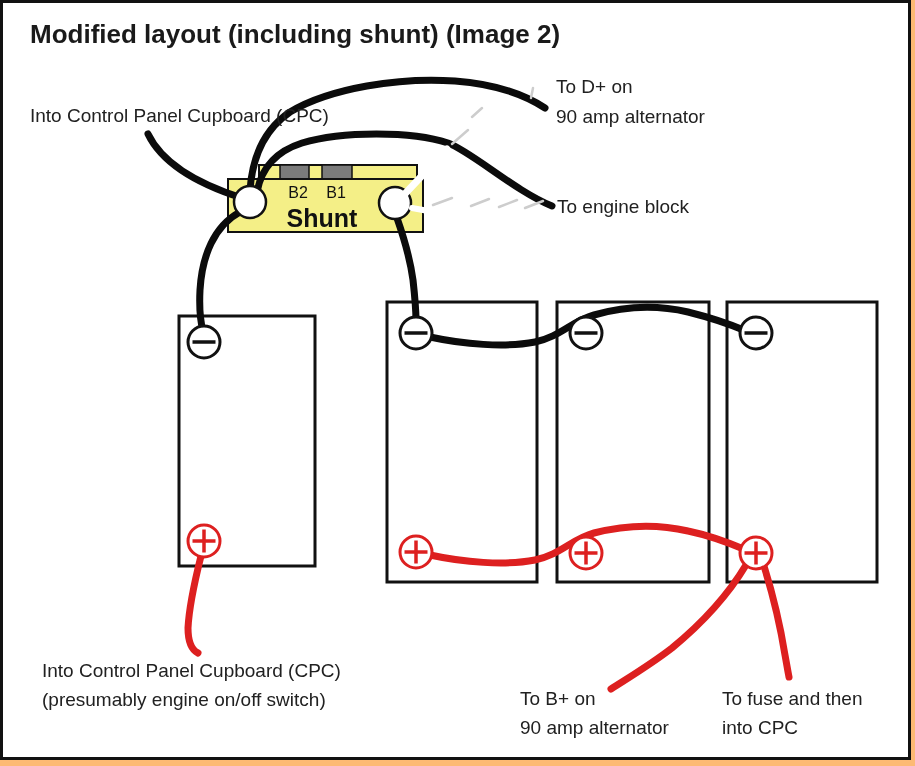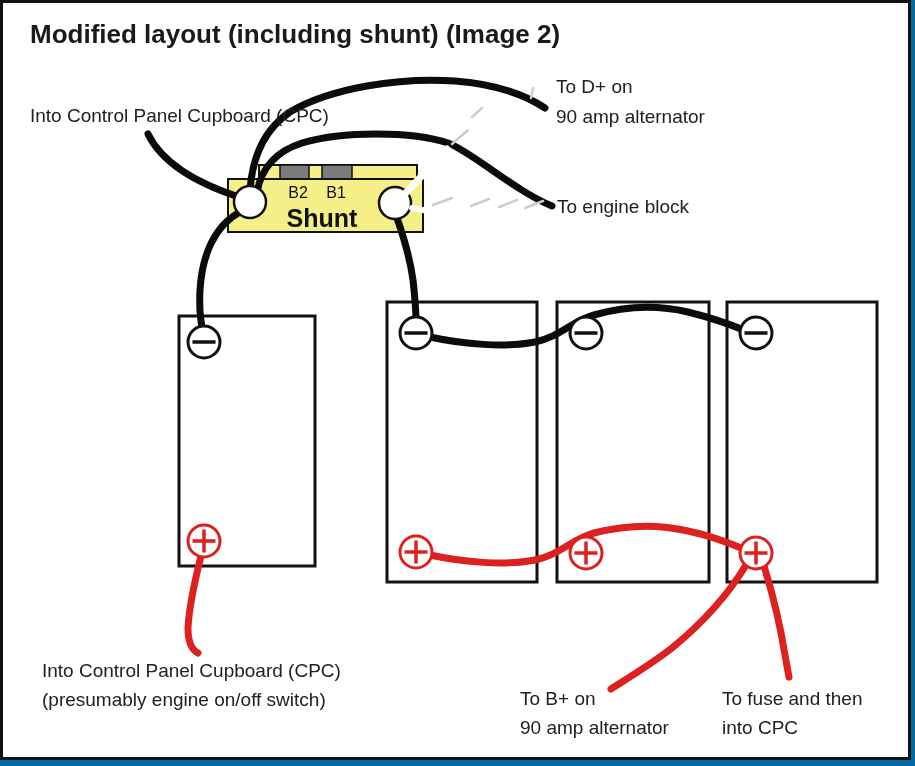--- a/index.html
+++ b/index.html
@@ -1,16 +1,16 @@
 <!DOCTYPE html>
 <html><head>
 <meta charset="utf-8">
 <style>
   html, body { margin: 0; padding: 0; background: #ffffff; }
-  .canvas { width: 915px; height: 766px; position: relative; background: #0369a1; }
+  .canvas { width: 915px; height: 766px; position: relative; background: #fdba74; }
   svg { display: block; }
   text { font-family: "Liberation Sans", sans-serif; fill: #212121; }
   .title { font-size: 26px; font-weight: bold; fill: #1a1a1a; }
   .lbl { font-size: 19px; }
   .shunt-name { font-size: 25px; font-weight: bold; fill: #111; }
   .shunt-port { font-size: 16px; fill: #111; }
   .wire { fill: none; stroke-linecap: round; stroke-linejoin: round; stroke-width: 7; }
   .thin-artifact { fill: none; stroke-linecap: round; stroke-width: 2.5; }
 </style>
 </head>

